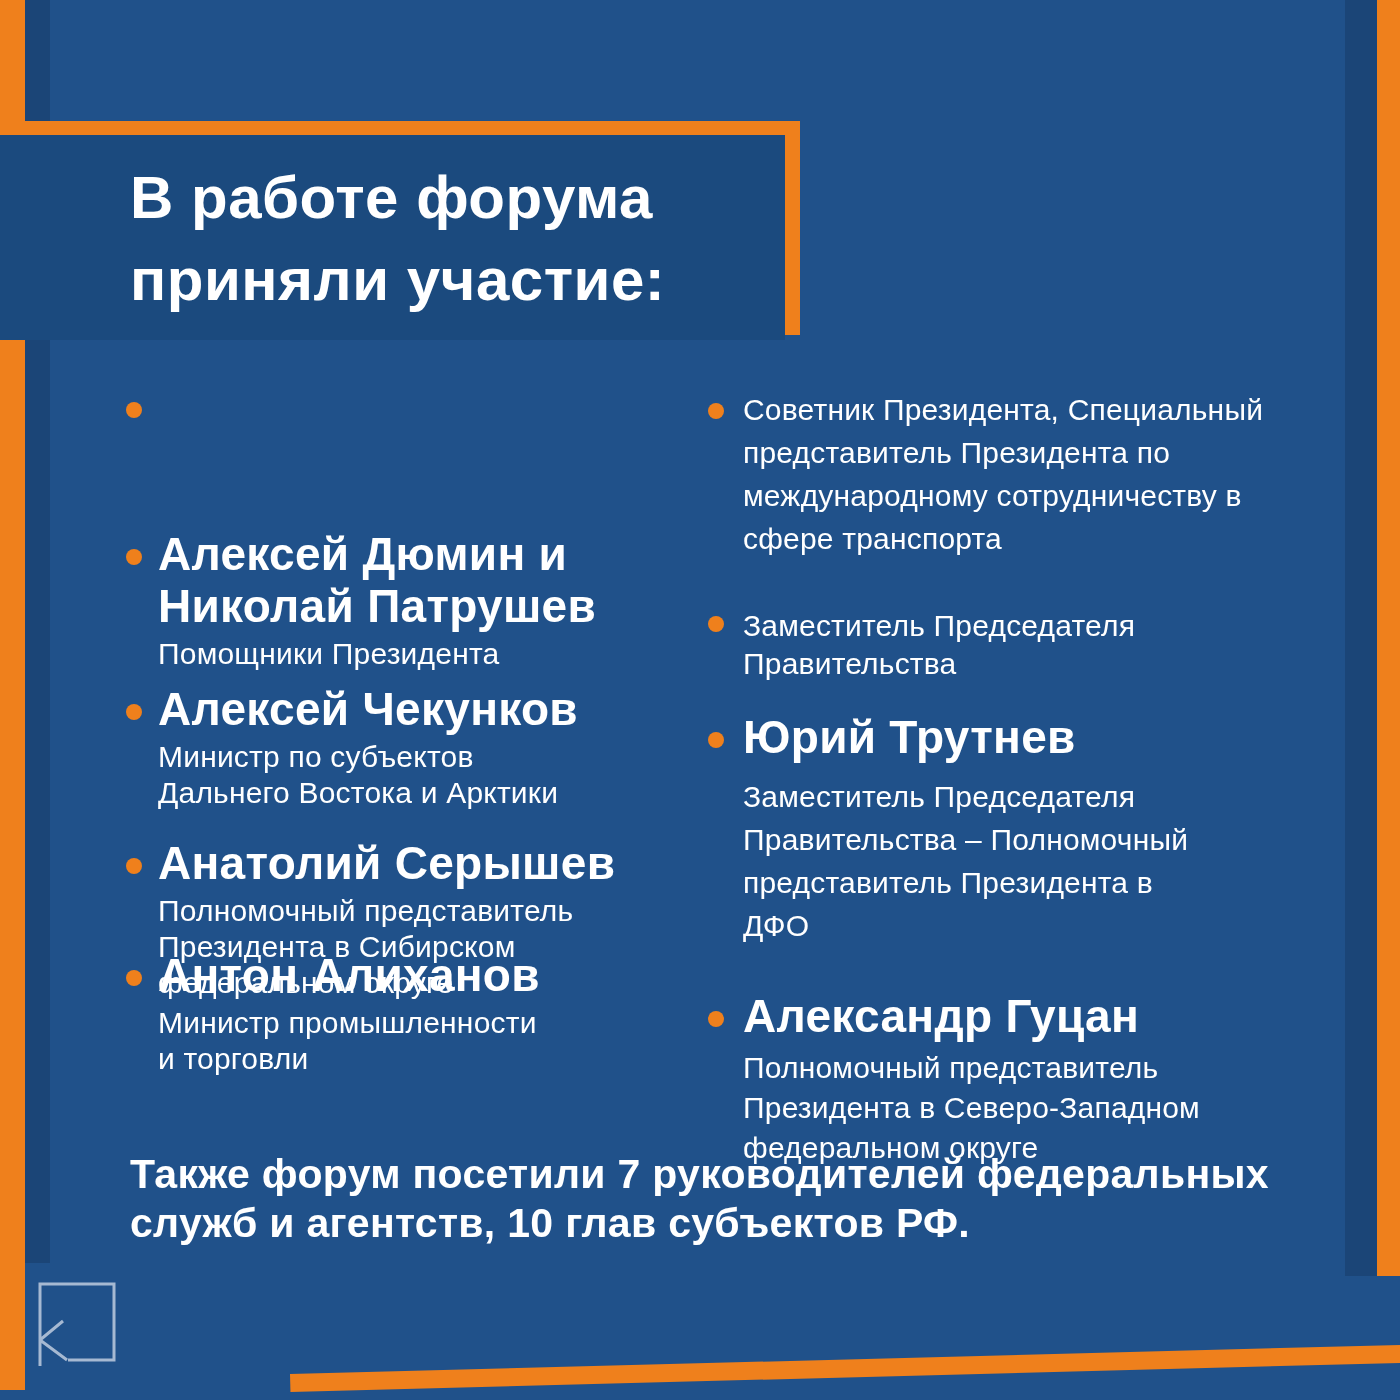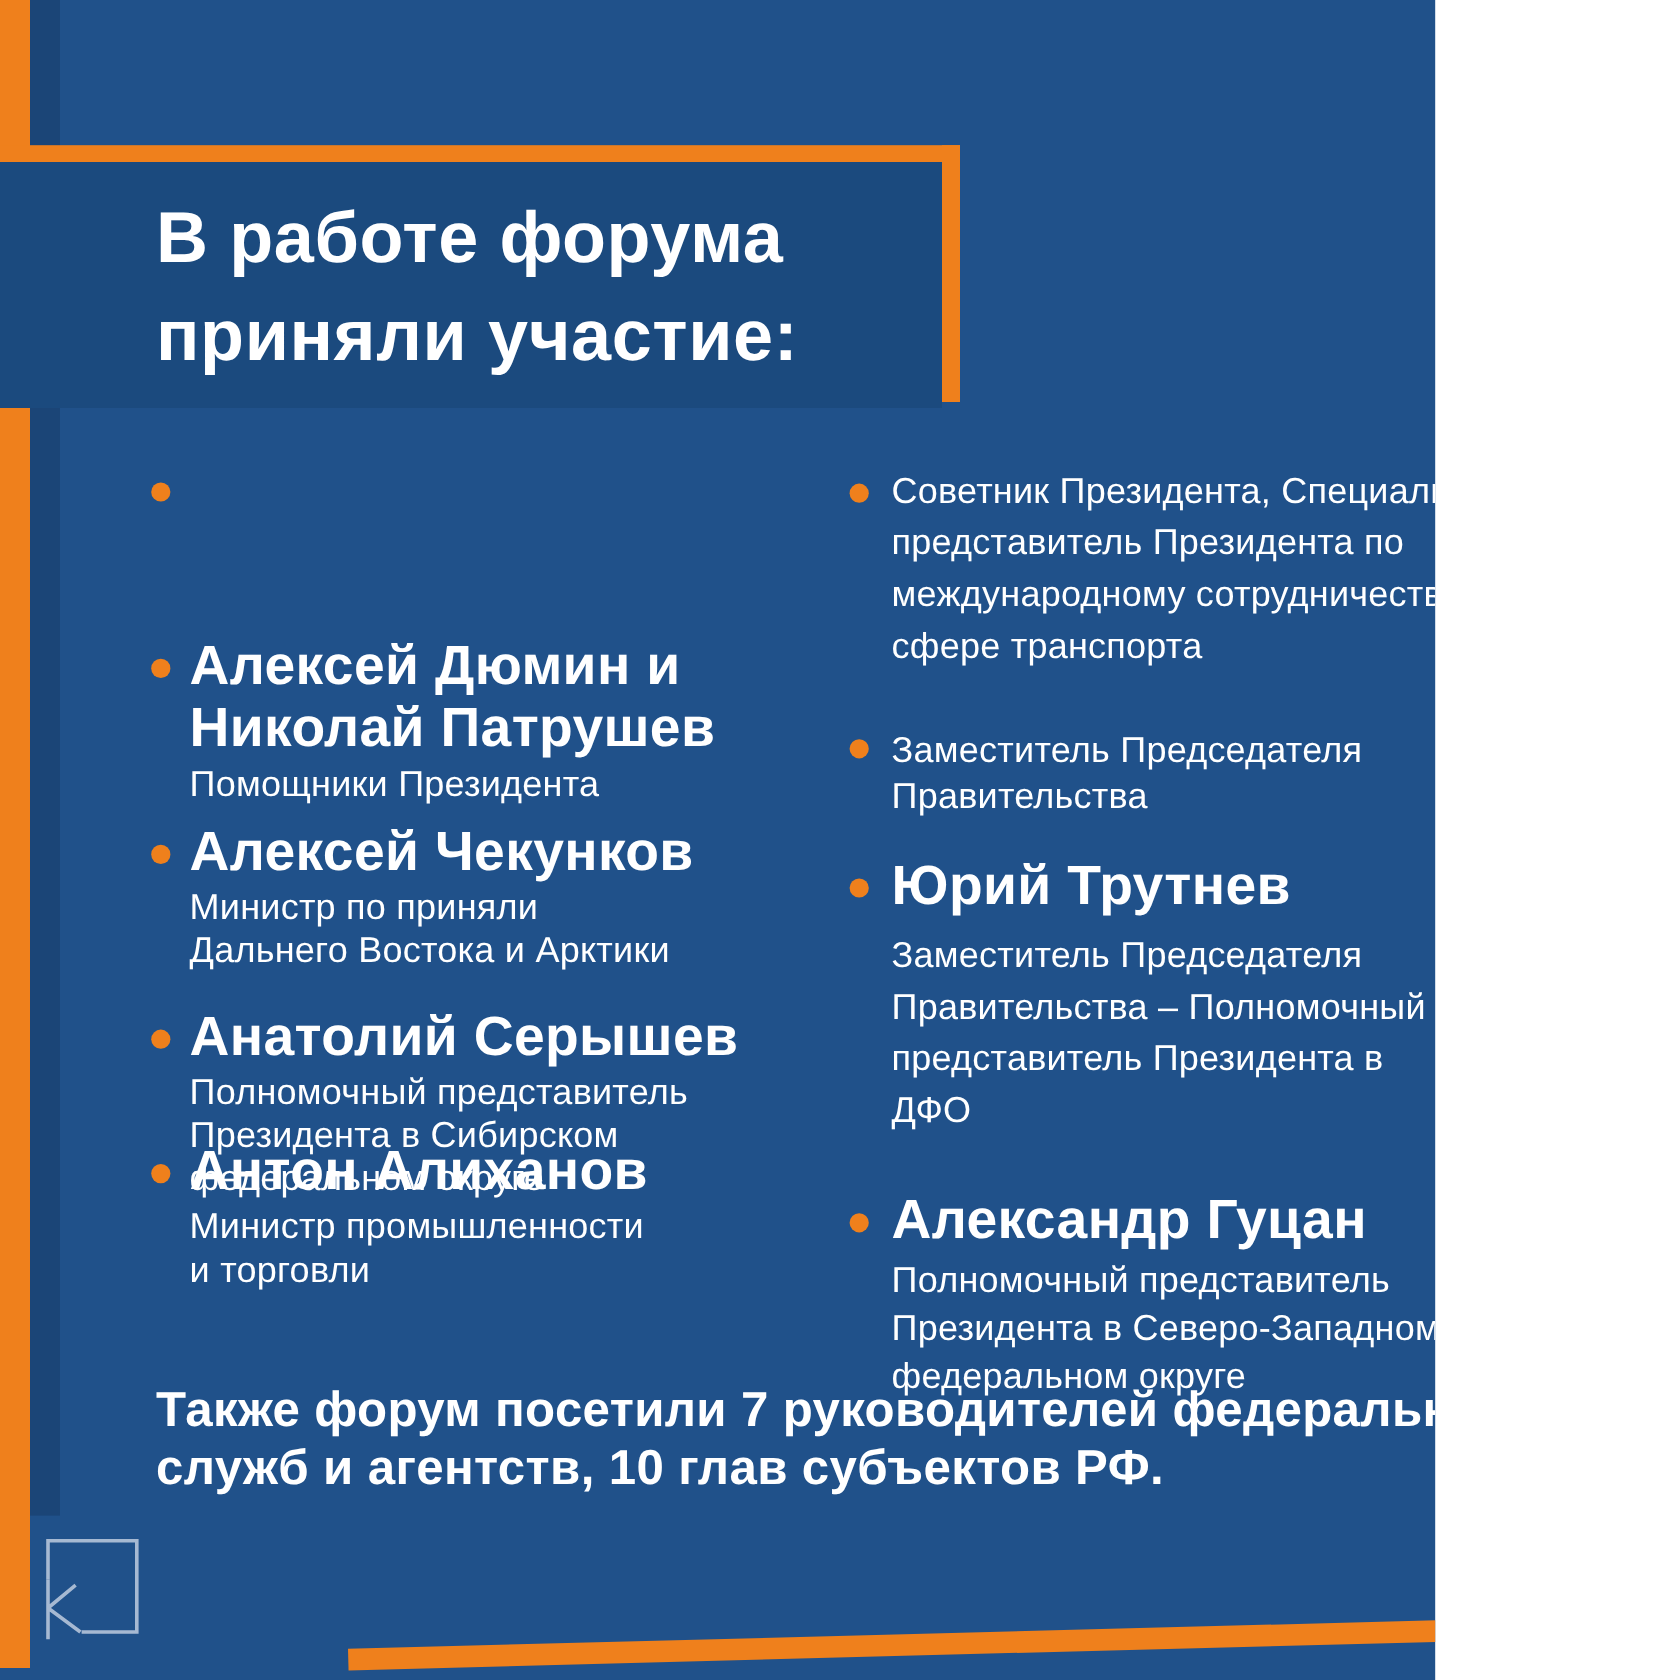--- a/index.html
+++ b/index.html
@@ -1,21 +1,21 @@
 <!DOCTYPE html>
 <html><head>
 <meta charset="utf-8">
 <style>
   html, body {
     margin: 0;
     padding: 0;
   }
   #stage {
     position: relative;
-    width: 1196px;
+    width: 1400px;
     height: 1400px;
     background: #20518A;
     overflow: hidden;
     font-family: "Liberation Sans", "DejaVu Sans", sans-serif;
     color: #FFFFFF;
   }
   
   .strip { position: absolute; }
   #left-orange-strip   { left: 0;    top: 0;    width: 25px;  height: 1390px; background: #EF801C; }
   #left-shadow-strip   { left: 25px; top: 0;    width: 25px;  height: 1263px; background: #1B4577; }
@@ -124,21 +124,21 @@
       <div class="p-name">Алексей Дюмин и
 Николай Патрушев</div>
       <div class="p-role">Помощники Президента</div>
     </span>
   </div>
 
   <div class="participant col-left" style="left:126px; top:683px;">
     <span class="bullet"></span>
     <span class="p-text">
       <div class="p-name">Алексей Чекунков</div>
-      <div class="p-role">Министр по приняли
+      <div class="p-role">Министр по субъектов
 Дальнего Востока и Арктики</div>
     </span>
   </div>
 
   <div class="participant col-left" style="left:126px; top:837px;">
     <span class="bullet"></span>
     <span class="p-text">
       <div class="p-name">Анатолий Серышев</div>
       <div class="p-role">Полномочный представитель
 Президента в Сибирском

